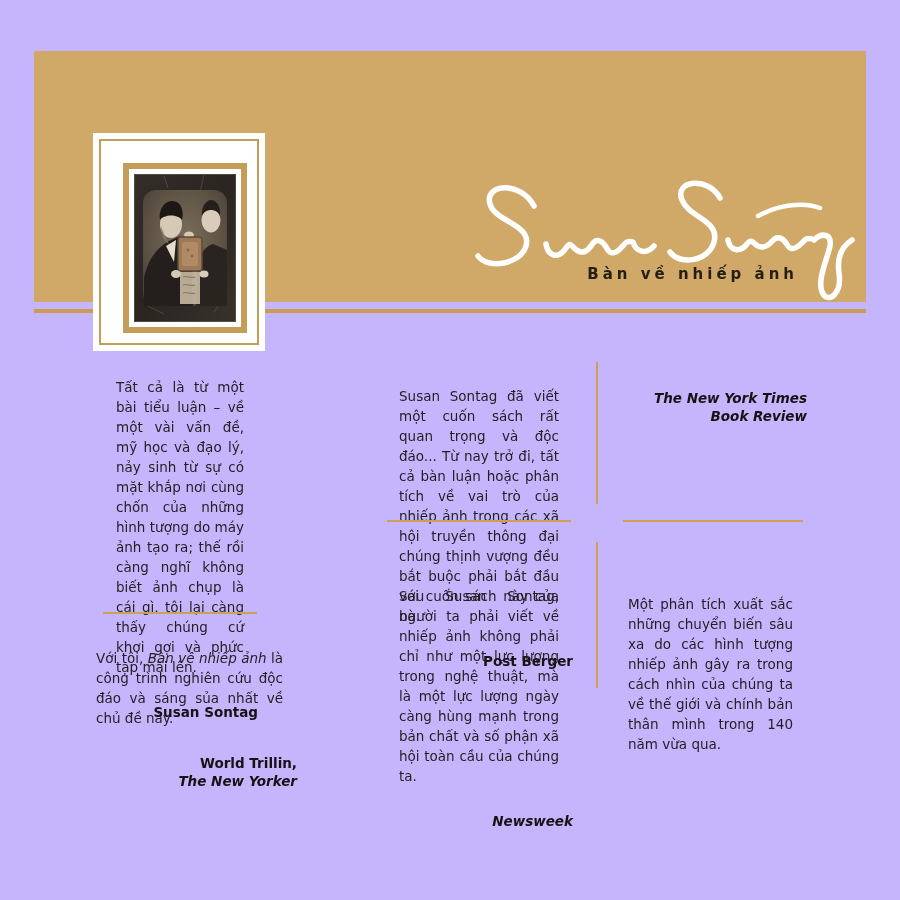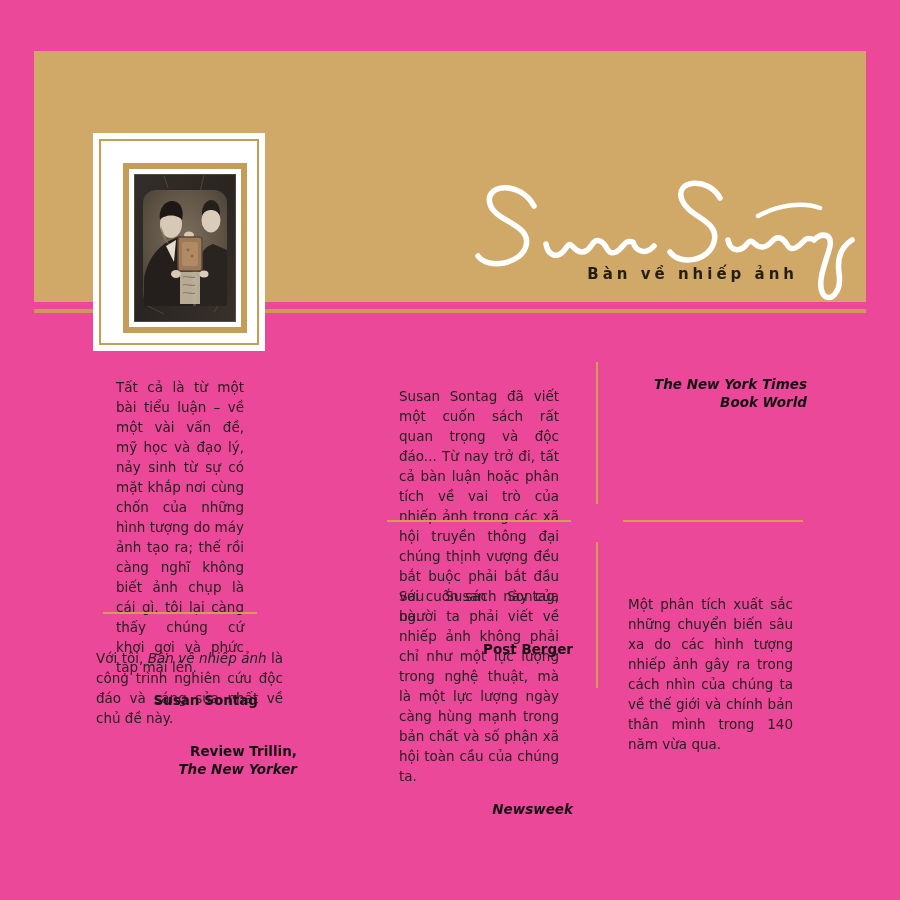--- a/index.html
+++ b/index.html
@@ -1,38 +1,38 @@
 <!DOCTYPE html>
 <html><head>
 <meta charset="utf-8">
 <style>
   html,body{margin:0;padding:0;background:#ffffff;}
   #cover{
-    position:relative; width:900px; height:900px; background:#ec4899; overflow:hidden;
+    position:relative; width:900px; height:900px; background:#c4b5fd; overflow:hidden;
     font-family:"DejaVu Sans","Liberation Sans",sans-serif; color:#231f20;
   }
   
   .band{position:absolute; left:34px; top:51px; width:832px; height:251px; background:#d0a968;}
   .band-rule{position:absolute; left:34px; top:309px; width:832px; height:4px; background:#c89c52;}
   
   .sig{position:absolute; left:462px; top:176px; width:400px; height:132px;}
   .subtitle{
     position:absolute; left:560px; top:265px; width:238px;
     text-align:right; font-size:15px; font-weight:bold; letter-spacing:4px; color:#241e15;
   }
   
   .frame-backing{position:absolute; left:93px; top:133px; width:172px; height:218px; background:#ffffff;}
   .frame-outer{position:absolute; left:6px; top:6px; width:156px; height:202px; border:2px solid #c49d58;}
   .frame-inner{position:absolute; left:22px; top:22px; width:112px; height:158px; border:6px solid #c49d58; background:#ffffff;}
   .photo{position:absolute; left:5px; top:5px; width:102px; height:148px; display:block;}
   
   .q{position:absolute; font-size:13.5px; line-height:20px; text-align:justify;}
   .q p{margin:14px;}
   .q em{font-style:italic;}
-  .attr{margin-top:12px; text-align:right; font-weight:bold; font-size:13.5px; line-height:18px; color:#161213;}
+  .attr{margin-top:26px; text-align:right; font-weight:bold; font-size:13.5px; line-height:18px; color:#161213;}
   .attr.italic{font-style:italic;}
   .hdiv{position:absolute; height:2px; background:#cf9f52;}
   .vdiv{position:absolute; width:2px; background:#cf9f52;}
   .c1q1{left:102px; top:363px; width:156px;}
   .c1q2{left:82px;  top:634px; width:215px;}
   .c2q1{left:385px; top:372px; width:188px;}
   .c2q2{left:385px; top:572px; width:188px;}
   .c3q1{left:614px; top:363px; width:193px;}
   .c3q2{left:614px; top:580px; width:193px;}
 </style>
@@ -102,42 +102,42 @@
   </div>
 
   <div class="q c1q1">
     <p>Tất cả là từ một bài tiểu luận – về một vài vấn đề, mỹ học và đạo lý, nảy sinh từ sự có mặt khắp nơi cùng chốn của những hình tượng do máy ảnh tạo ra; thế rồi càng nghĩ không biết ảnh chụp là cái gì, tôi lại càng thấy chúng cứ khơi gợi và phức tạp mãi lên.</p>
     <div class="attr">Susan Sontag</div>
   </div>
   <div class="hdiv" style="left:103px; top:612px; width:154px;"></div>
   <div class="q c1q2">
     <p><span>Với tôi, </span><em>Bàn về nhiếp ảnh</em><span> là công trình nghiên cứu độc đáo và sáng sủa nhất về chủ đề này.</span></p>
     <div class="attr">
-      <div>Review Trillin,</div>
+      <div>World Trillin,</div>
       <div class="attr italic" style="margin-top:0;">The New Yorker</div>
     </div>
   </div>
 
   <div class="q c2q1">
     <p>Susan Sontag đã viết một cuốn sách rất quan trọng và độc đáo... Từ nay trở đi, tất cả bàn luận hoặc phân tích về vai trò của nhiếp ảnh trong các xã hội truyền thông đại chúng thịnh vượng đều bắt buộc phải bắt đầu với cuốn sách này của bà.</p>
     <div class="attr">Post Berger</div>
   </div>
   <div class="hdiv" style="left:387px; top:520px; width:184px;"></div>
   <div class="q c2q2">
     <p>Sau Susan Sontag, người ta phải viết về nhiếp ảnh không phải chỉ như một lực lượng trong nghệ thuật, mà là một lực lượng ngày càng hùng mạnh trong bản chất và số phận xã hội toàn cầu của chúng ta.</p>
     <div class="attr italic">Newsweek</div>
   </div>
 
   <div class="vdiv" style="left:596px; top:362px; height:142px;"></div>
   <div class="vdiv" style="left:596px; top:542px; height:146px;"></div>
 
   <div class="q c3q1">
     <div class="attr italic">
       <div>The New York Times</div>
-      <div>Book World</div>
+      <div>Book Review</div>
     </div>
   </div>
   <div class="hdiv" style="left:623px; top:520px; width:180px;"></div>
   <div class="q c3q2">
     <p>Một phân tích xuất sắc những chuyển biến sâu xa do các hình tượng nhiếp ảnh gây ra trong cách nhìn của chúng ta về thế giới và chính bản thân mình trong 140 năm vừa qua.</p>
   </div>
 
 </div>
 
 </body></html>

